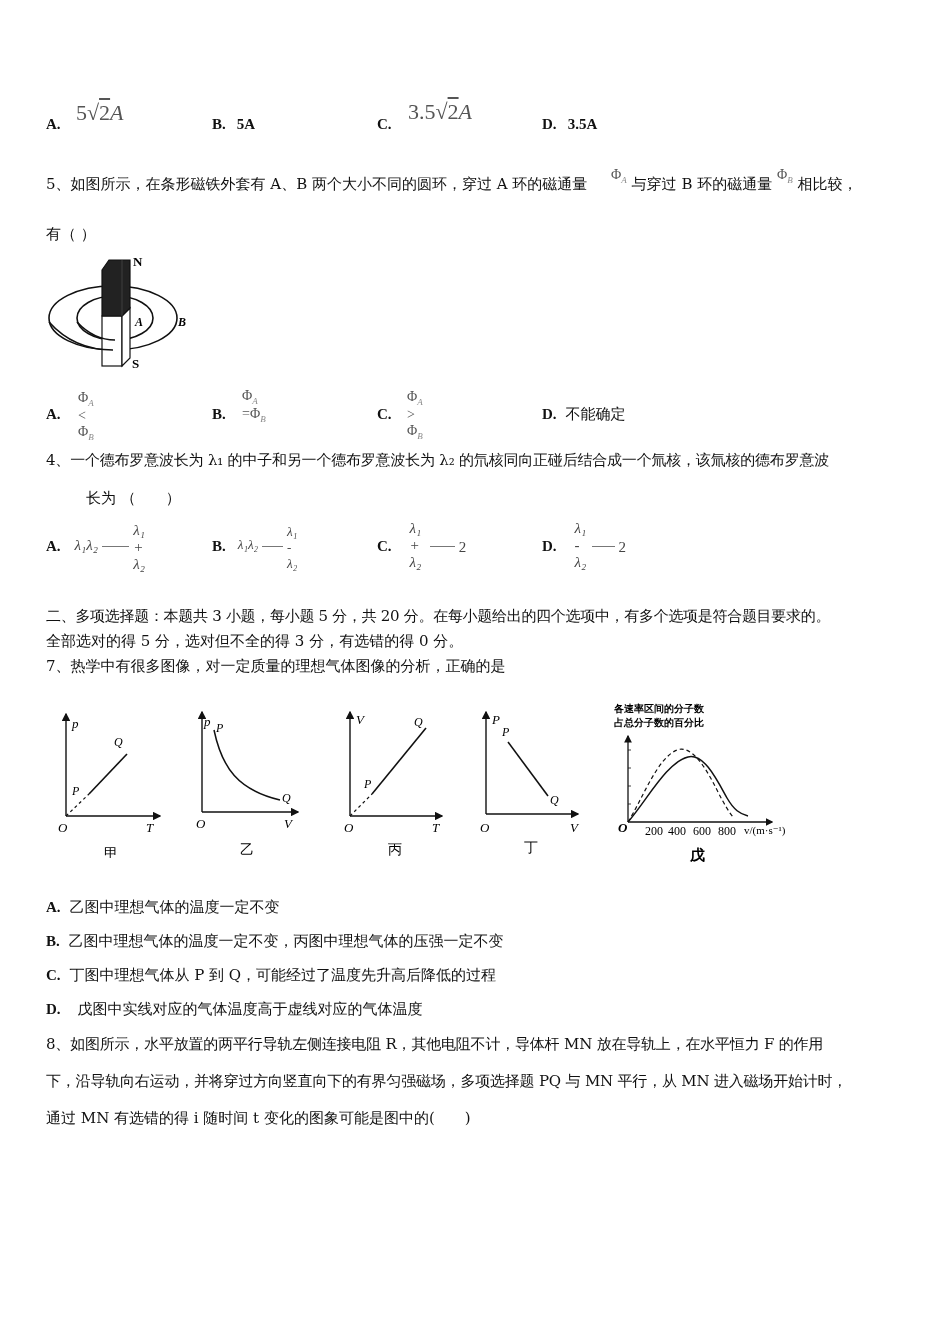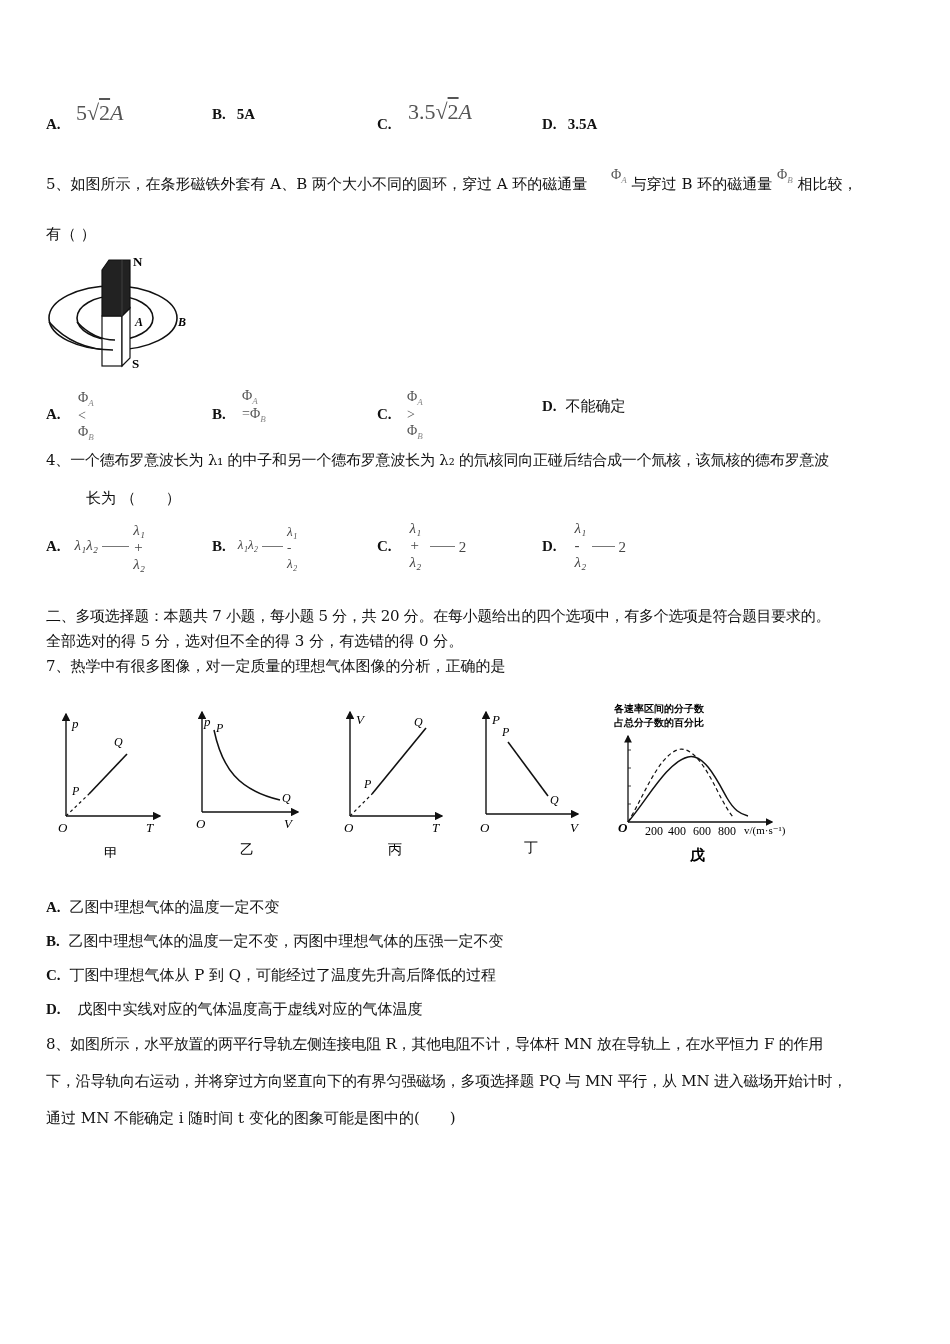--- a/index.html
+++ b/index.html
@@ -21,21 +21,21 @@
 </head>
 <body>
 
 <div class="abs" style="left:46px;top:100px;width:600px;height:40px;">
   <div class="abs" style="left:0;top:14px;">
     <span class="opt">A.</span>
     <span class="math abs" style="left:30px;top:-14px;">
       <span>5</span><span>√</span><span style="text-decoration:overline;">2</span><span class="mi">A</span>
     </span>
   </div>
-  <div class="abs" style="left:166px;top:4px;">
+  <div class="abs" style="left:166px;top:14px;">
     <span class="opt">B.</span>
     <span class="opt" style="margin-left:6px;">5A</span>
   </div>
   <div class="abs" style="left:331px;top:14px;">
     <span class="opt">C.</span>
     <span class="math abs" style="left:31px;top:-15px;">
       <span>3.5</span><span>√</span><span style="text-decoration:overline;">2</span><span class="mi">A</span>
     </span>
   </div>
   <div class="abs" style="left:496px;top:14px;">
@@ -78,21 +78,21 @@
     <span class="math abs" style="left:32px;top:-14px;font-size:14px;"><span>Φ</span><span class="sub">A</span> <span>&lt;</span> <span>Φ</span><span class="sub">B</span></span>
   </div>
   <div class="abs" style="left:166px;top:16px;">
     <span class="opt">B.</span>
     <span class="math abs" style="left:30px;top:-16px;font-size:14px;"><span>Φ</span><span class="sub">A</span> <span>=</span><span>Φ</span><span class="sub">B</span></span>
   </div>
   <div class="abs" style="left:331px;top:16px;">
     <span class="opt">C.</span>
     <span class="math abs" style="left:30px;top:-15px;font-size:14px;"><span>Φ</span><span class="sub">A</span> <span>&gt;</span> <span>Φ</span><span class="sub">B</span></span>
   </div>
-  <div class="abs txt" style="left:496px;top:8px;text-align:right;">
+  <div class="abs txt" style="left:496px;top:16px;text-align:right;">
     <span class="opt">D.</span>
     <span style="margin-left:4px;">不能确定</span>
   </div>
 </div>
 
 <div class="abs txt" style="left:46px;top:450px;letter-spacing:-0.2px;">4、一个德布罗意波长为 λ₁ 的中子和另一个德布罗意波长为 λ₂ 的氘核同向正碰后结合成一个氚核，该氚核的德布罗意波</div>
 <div class="abs txt" style="left:46px;top:488px;margin-left:40px;">长为 （　　）</div>
 
 <div class="abs" style="left:46px;top:518px;width:620px;height:60px;">
   <div class="abs" style="left:0;top:0;display:flex;align-items:center;height:56px;">
@@ -122,21 +122,21 @@
   <div class="abs" style="left:496px;top:0;display:flex;align-items:center;height:56px;">
     <span class="opt">D.</span>
     <span class="frac lam" style="margin-left:14px;">
       <span class="num">λ₁ - λ₂</span>
       <span class="bar"></span>
       <span class="den" style="font-style:normal;">2</span>
     </span>
   </div>
 </div>
 
-<div class="abs txt" style="left:46px;top:606px;letter-spacing:-0.3px;">二、多项选择题：本题共 7 小题，每小题 5 分，共 20 分。在每小题给出的四个选项中，有多个选项是符合题目要求的。</div>
+<div class="abs txt" style="left:46px;top:606px;letter-spacing:-0.3px;">二、多项选择题：本题共 3 小题，每小题 5 分，共 20 分。在每小题给出的四个选项中，有多个选项是符合题目要求的。</div>
 <div class="abs txt" style="left:46px;top:631px;">全部选对的得 5 分，选对但不全的得 3 分，有选错的得 0 分。</div>
 
 <div class="abs txt" style="left:46px;top:656px;">7、热学中有很多图像，对一定质量的理想气体图像的分析，正确的是</div>
 
 <svg class="abs" style="left:56px;top:708px;" width="110" height="150" viewBox="0 0 110 150">
   <defs>
       <marker id="ar" markerWidth="6" markerHeight="6" refX="5" refY="3" orient="auto">
         <path d="M0,0 L6,3 L0,6 z" fill="#111"></path>
       </marker>
     </defs>
@@ -223,13 +223,13 @@
   <span class="opt">C.</span>
   <span style="margin-left:4px;">丁图中理想气体从 P 到 Q，可能经过了温度先升高后降低的过程</span>
 </div>
 <div class="abs txt" style="left:46px;top:999px;">
   <span class="opt">D.</span>
   <span style="margin-left:12px;">戊图中实线对应的气体温度高于虚线对应的气体温度</span>
 </div>
 
 <div class="abs txt" style="left:46px;top:1034px;letter-spacing:-0.2px;">8、如图所示，水平放置的两平行导轨左侧连接电阻 R，其他电阻不计，导体杆 MN 放在导轨上，在水平恒力 F 的作用</div>
 <div class="abs txt" style="left:46px;top:1071px;letter-spacing:-0.2px;">下，沿导轨向右运动，并将穿过方向竖直向下的有界匀强磁场，多项选择题 PQ 与 MN 平行，从 MN 进入磁场开始计时，</div>
-<div class="abs txt" style="left:46px;top:1108px;">通过 MN 不能确定 i 随时间 t 变化的图象可能是图中的(　　)</div>
+<div class="abs txt" style="left:46px;top:1108px;">通过 MN 有选错的得 i 随时间 t 变化的图象可能是图中的(　　)</div>
 
 </body></html>

